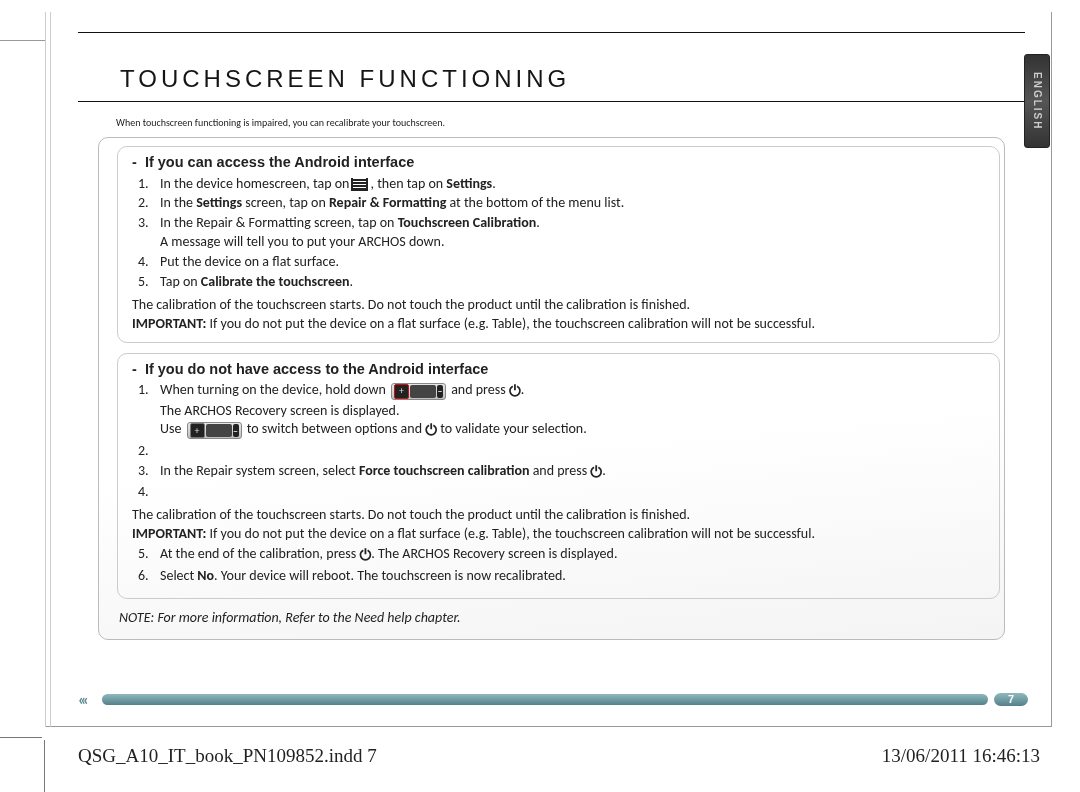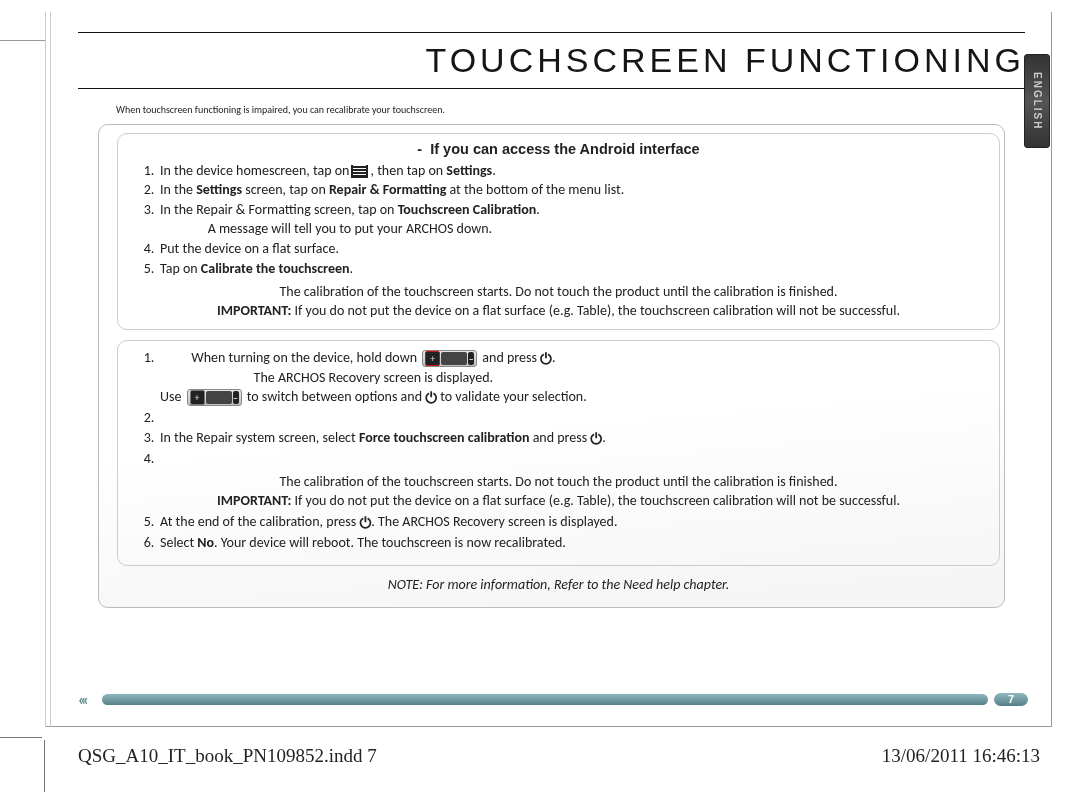--- a/index.html
+++ b/index.html
@@ -50,27 +50,28 @@
     right: 55px;
     top: 32px;
   }
   .title-bar {
     border-top: 1.5px solid #111;
     border-bottom: 1.5px solid #111;
     padding: 8px 0 8px 0;
   }
   .title {
     font-family: Impact, "Arial Black", sans-serif;
-    font-size: 34px;
+    font-size: 24px;
     letter-spacing: 4px;
     font-stretch: expanded;
     text-transform: uppercase;
     color: #151515;
-    text-align: right;
+    text-align: left;
     padding-left: 42px;
+    margin-top: 24px;
   }
   .side-tab {
     position: absolute;
     right: 30px;
     top: 54px;
     width: 24px;
     height: 92px;
     background: linear-gradient(#333, #555, #333);
     border: 1px solid #222;
     border-radius: 3px;
@@ -91,21 +92,20 @@
     margin: 14px 0 8px 38px;
   }
   .box {
     border: 1px solid #bbb;
     border-radius: 10px;
     padding: 8px 4px 10px 18px;
     margin: 6px 20px 0 20px;
     font-size: 14px;
     line-height: 1.35;
     background: linear-gradient(175deg, #ffffff 0%, #ffffff 60%, #f4f4f4 100%);
-    text-align: center;
   }
   .inner-box {
     border: 1px solid #ccc;
     border-radius: 10px;
     padding: 6px 14px 8px 14px;
     margin-bottom: 10px;
   }
   .sub-head {
     font-family: Arial, "Helvetica Neue", sans-serif;
     font-weight: bold;
@@ -299,20 +299,21 @@
         <div class="row">
             <span class="num">5.</span>
             <span><span>Tap on </span><b>Calibrate the touchscreen</b><span>.</span></span>
           </div>
       </div>
       <div>The calibration of the touchscreen starts. Do not touch the product until the calibration is finished.</div>
       <div><b>IMPORTANT:</b><span> If you do not put the device on a flat surface (e.g. Table), the touchscreen calibration will not be successful.</span></div>
     </div>
 
     <div class="inner-box">
+      <div class="sub-head">- &nbsp;<span>If you do not have access to the Android interface</span></div>
       <div class="ol">
         <div class="row">
             <span class="num">1.</span>
             <span>
           <span>When turning on the device, hold down </span><span class="rocker">
                 <span class="plus">+</span>
                 <span class="mid"></span>
                 <span class="minus">–</span>
               </span><span> and press </span><span class="power">⏻</span><span>.</span><br>
           <span>The ARCHOS Recovery screen is displayed.</span><br>

